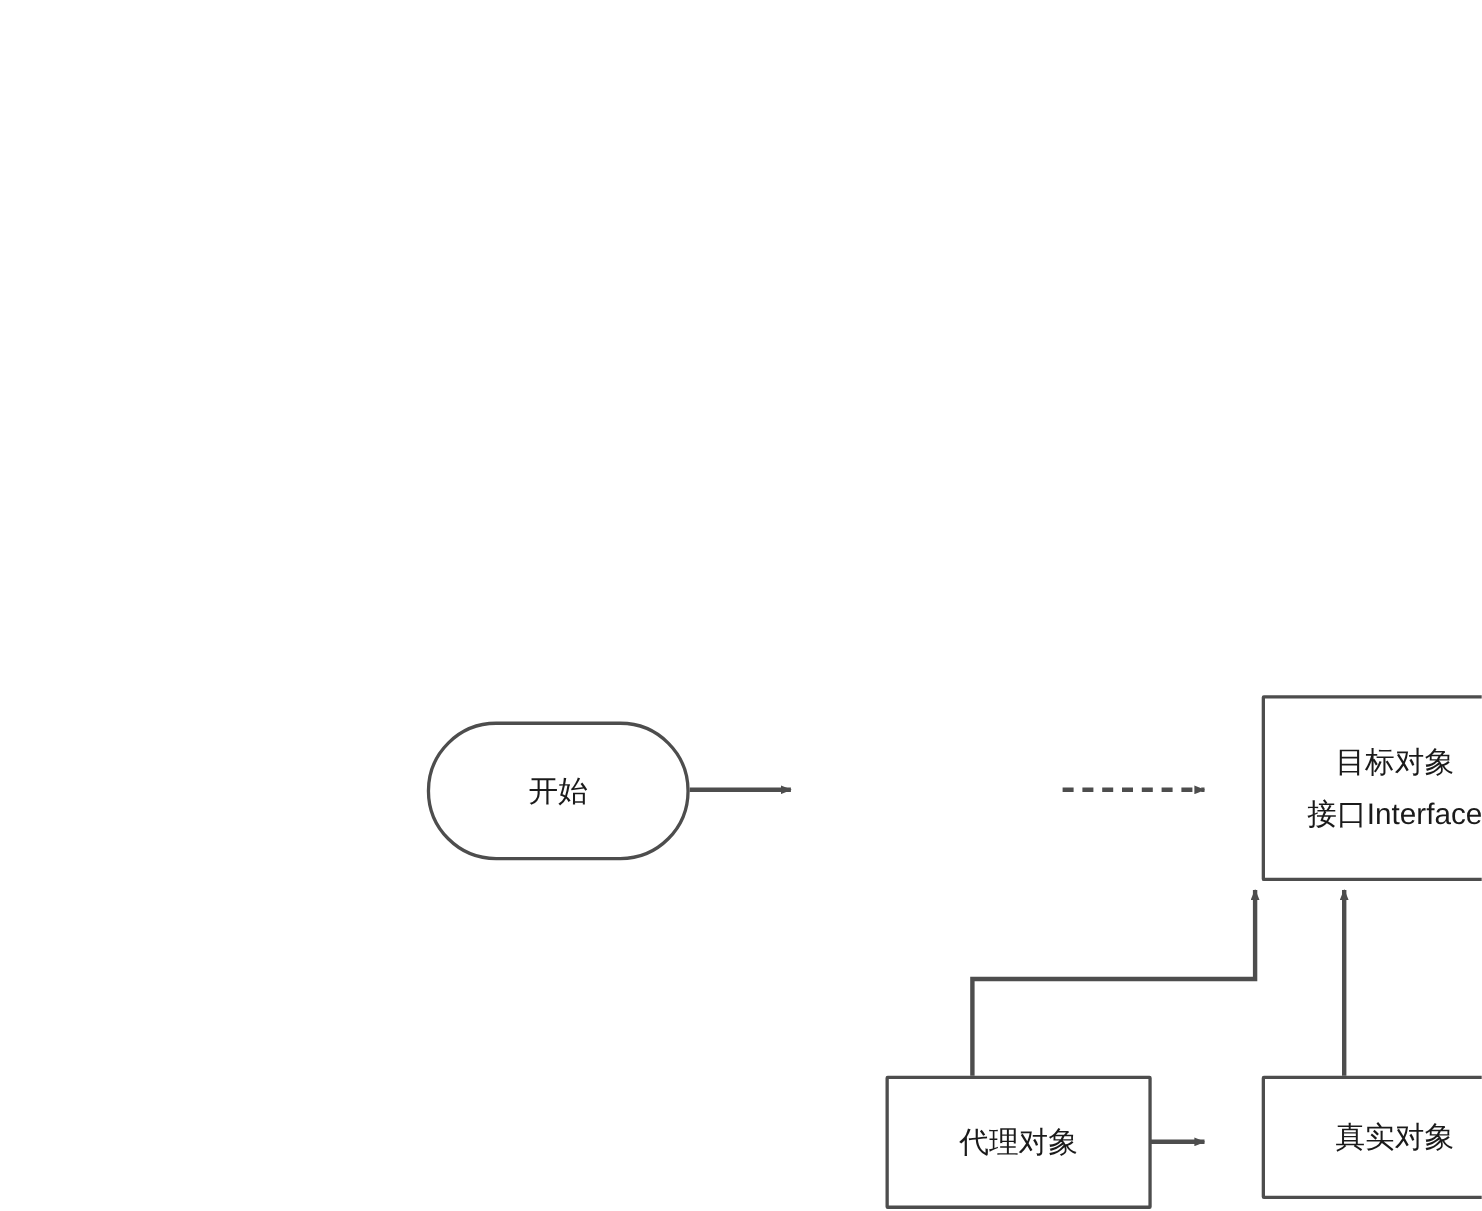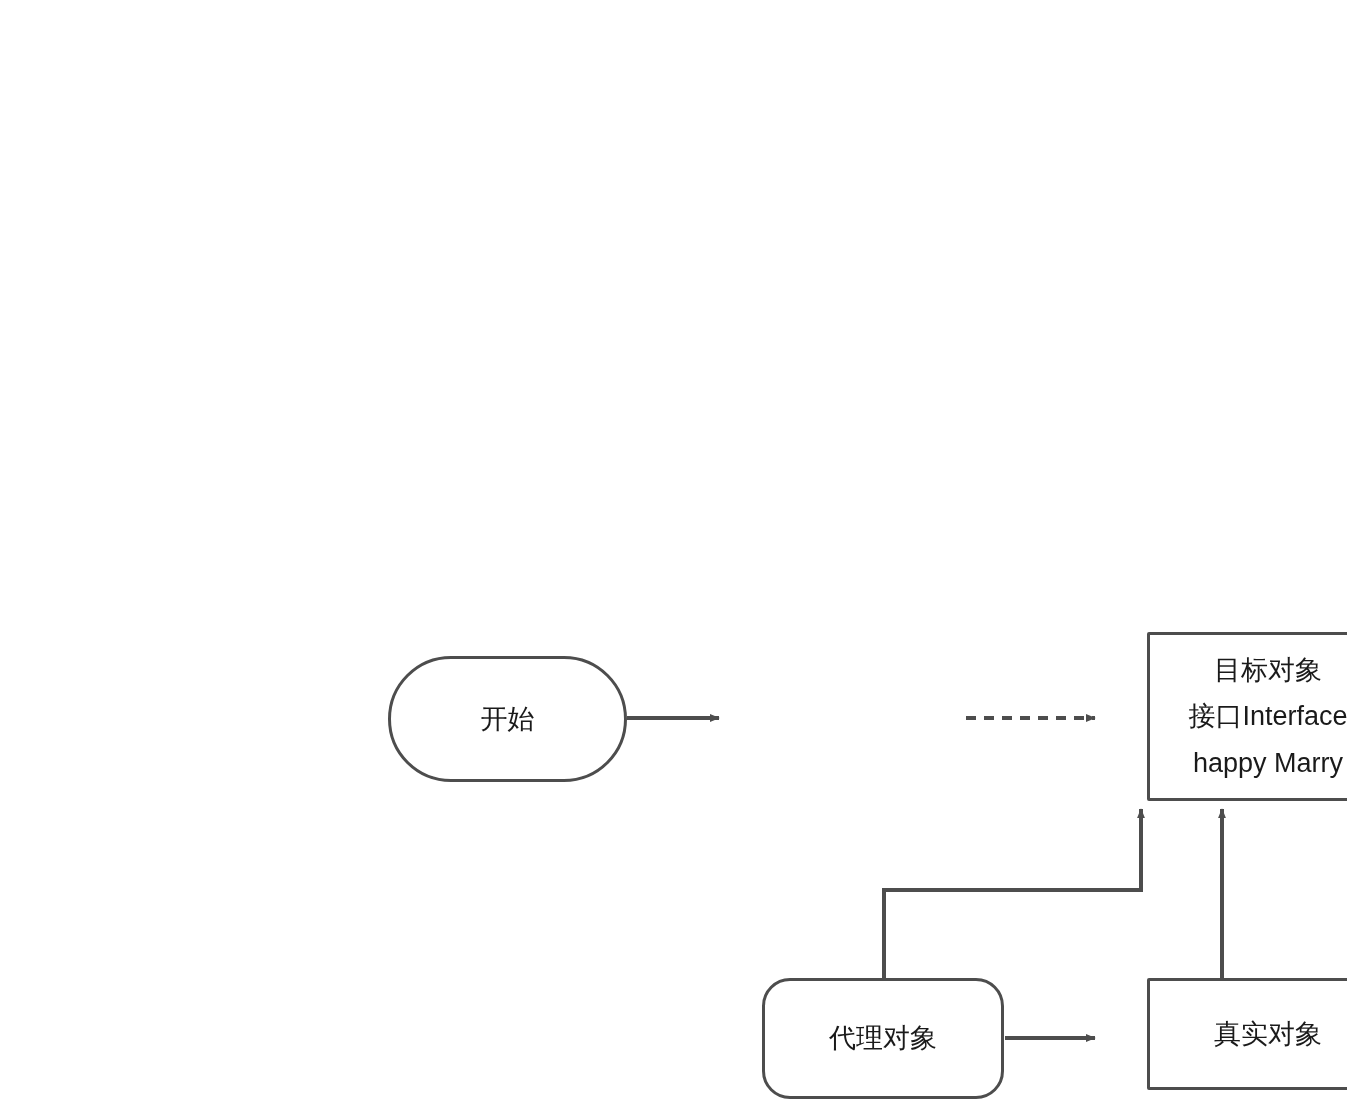--- a/index.html
+++ b/index.html
@@ -77,24 +77,23 @@
   </svg>
 
   <div class="node pill" style="left:388px; top:656px; width:239px; height:126px;">
     <span class="node-line">开始</span>
   </div>
 
 
   <div class="node rect" style="left:1103px; top:632px; width:242px; height:169px;">
     <span class="node-line">目标对象</span>
     <span class="node-line">接口Interface</span>
-    <span class="node-line">happy Marry</span>
   </div>
 
-  <div class="node rect" style="left:718px; top:978px; width:242px; height:121px;border-radius:28px;">
+  <div class="node rect" style="left:761px; top:978px; width:242px; height:121px;">
     <span class="node-line">代理对象</span>
   </div>
 
   <div class="node rect" style="left:1103px; top:978px; width:242px; height:112px;">
     <span class="node-line">真实对象</span>
   </div>
 
 </div>
 
 </body></html>

